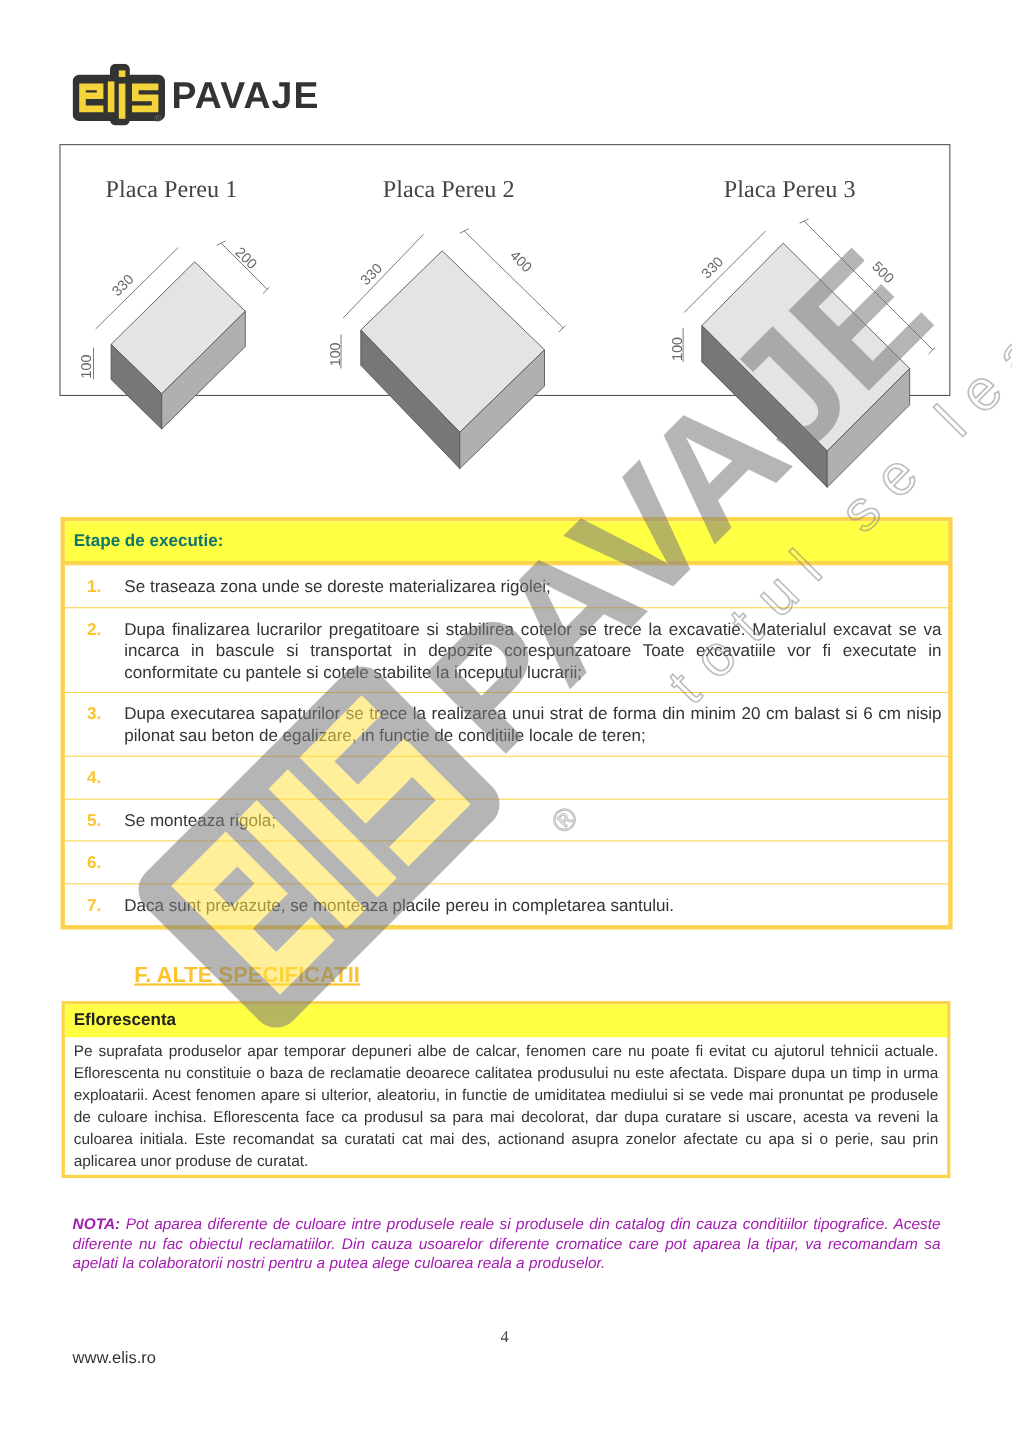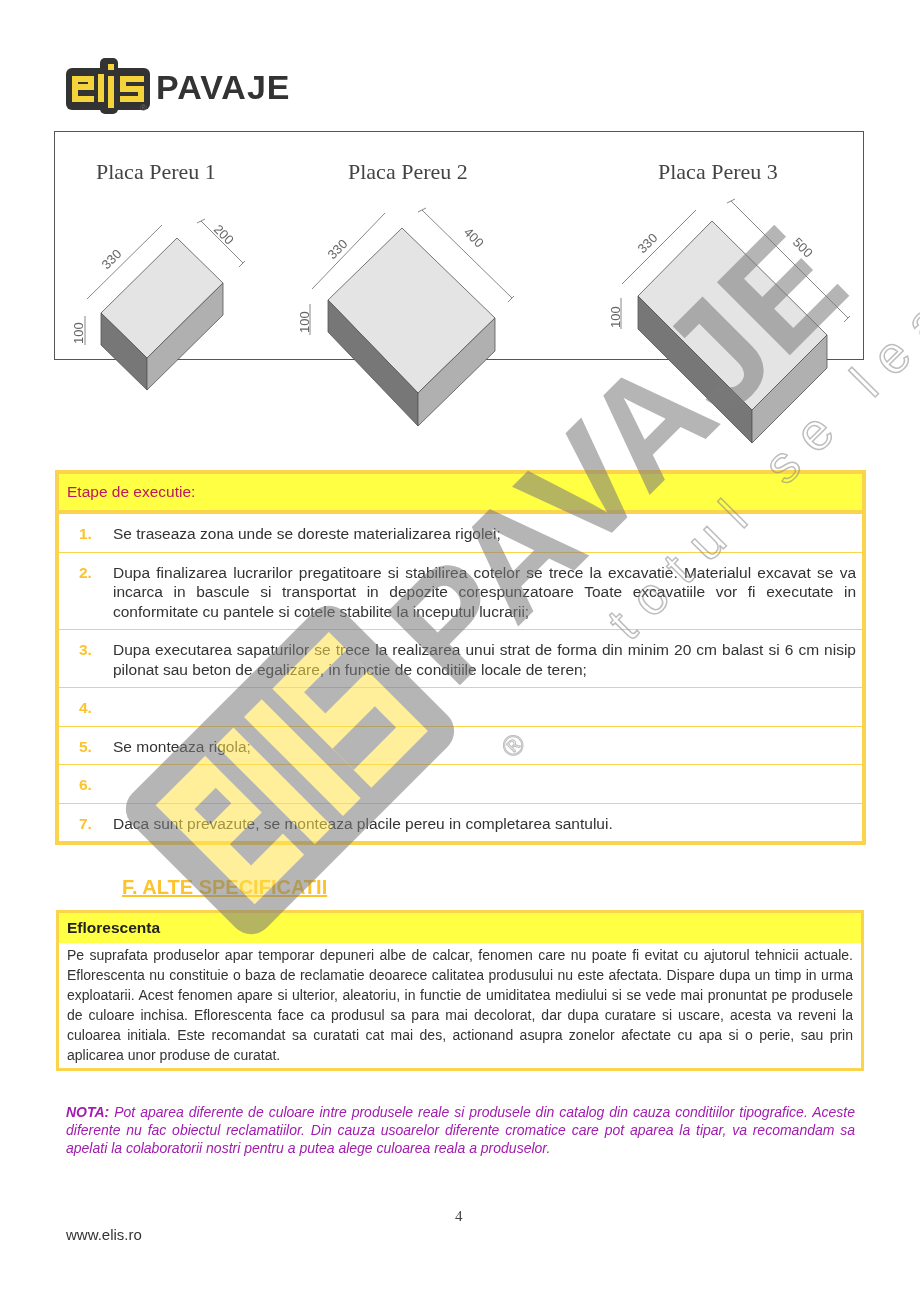--- a/index.html
+++ b/index.html
@@ -10,21 +10,21 @@
   .logo { position: absolute; left: 66px; top: 58px; height: 56px; display: flex; align-items: center; }
   .logo-mark { position: relative; width: 84px; height: 56px; }
   .logo-brand { font-family: "Liberation Sans", sans-serif; font-weight: 900; font-size: 34px; color: #333; letter-spacing: 1px; margin-left: 6px; margin-top: 2px; }
   .logo-reg { position: absolute; left: 140px; top: 103px; font-size: 9px; color: #666; }
 
   .figure-box { position: absolute; left: 54px; top: 131px; width: 810px; height: 229px; border: 1.5px solid #555; box-sizing: border-box; background: #fff; }
   .fig-title { position: absolute; font-family: "Liberation Serif", serif; font-size: 22px; color: #444; }
   .figure-box svg { position: absolute; left: 0; top: 0; }
 
   .steps-table { position: absolute; left: 55px; top: 470px; width: 811px; border: 4px solid #fcd34d; box-sizing: border-box; background: #fff; }
-  .steps-header { background: #ffff44; height: 36px; padding: 0 8px; display: flex; align-items: center; font-weight: normal; font-size: 15.5px; color: #be185d; border-bottom: 3px solid #fcd34d; }
+  .steps-header { background: #ffff44; height: 36px; padding: 0 8px; display: flex; align-items: center; font-weight: bold; font-size: 15.5px; color: #0f766e; border-bottom: 3px solid #fcd34d; }
   .step-row { display: flex; border-top: 1px solid #fcd34d; padding: 10px 6px 8px 20px; font-size: 15.5px; line-height: 19.5px; }
   .step-row:first-of-type { border-top: none; }
   .step-num { width: 34px; flex-shrink: 0; color: #fcc32d; font-weight: bold; }
   .step-text { flex: 1; text-align: justify; color: #333; }
 
   .section-title { position: absolute; left: 122px; top: 876px; font-weight: bold; font-size: 20px; color: #fcc32d; text-decoration: underline; }
 
   .efl-box { position: absolute; left: 56px; top: 910px; width: 808px; border: 3px solid #fcd34d; box-sizing: border-box; background: #fff; }
   .efl-header { background: #ffff44; height: 30px; padding: 0 8px; display: flex; align-items: center; font-weight: bold; font-size: 15.5px; color: #222; }
   .efl-body { padding: 2px 8px 3px 8px; font-size: 14px; line-height: 20px; text-align: justify; text-align-last: left; color: #333; }

